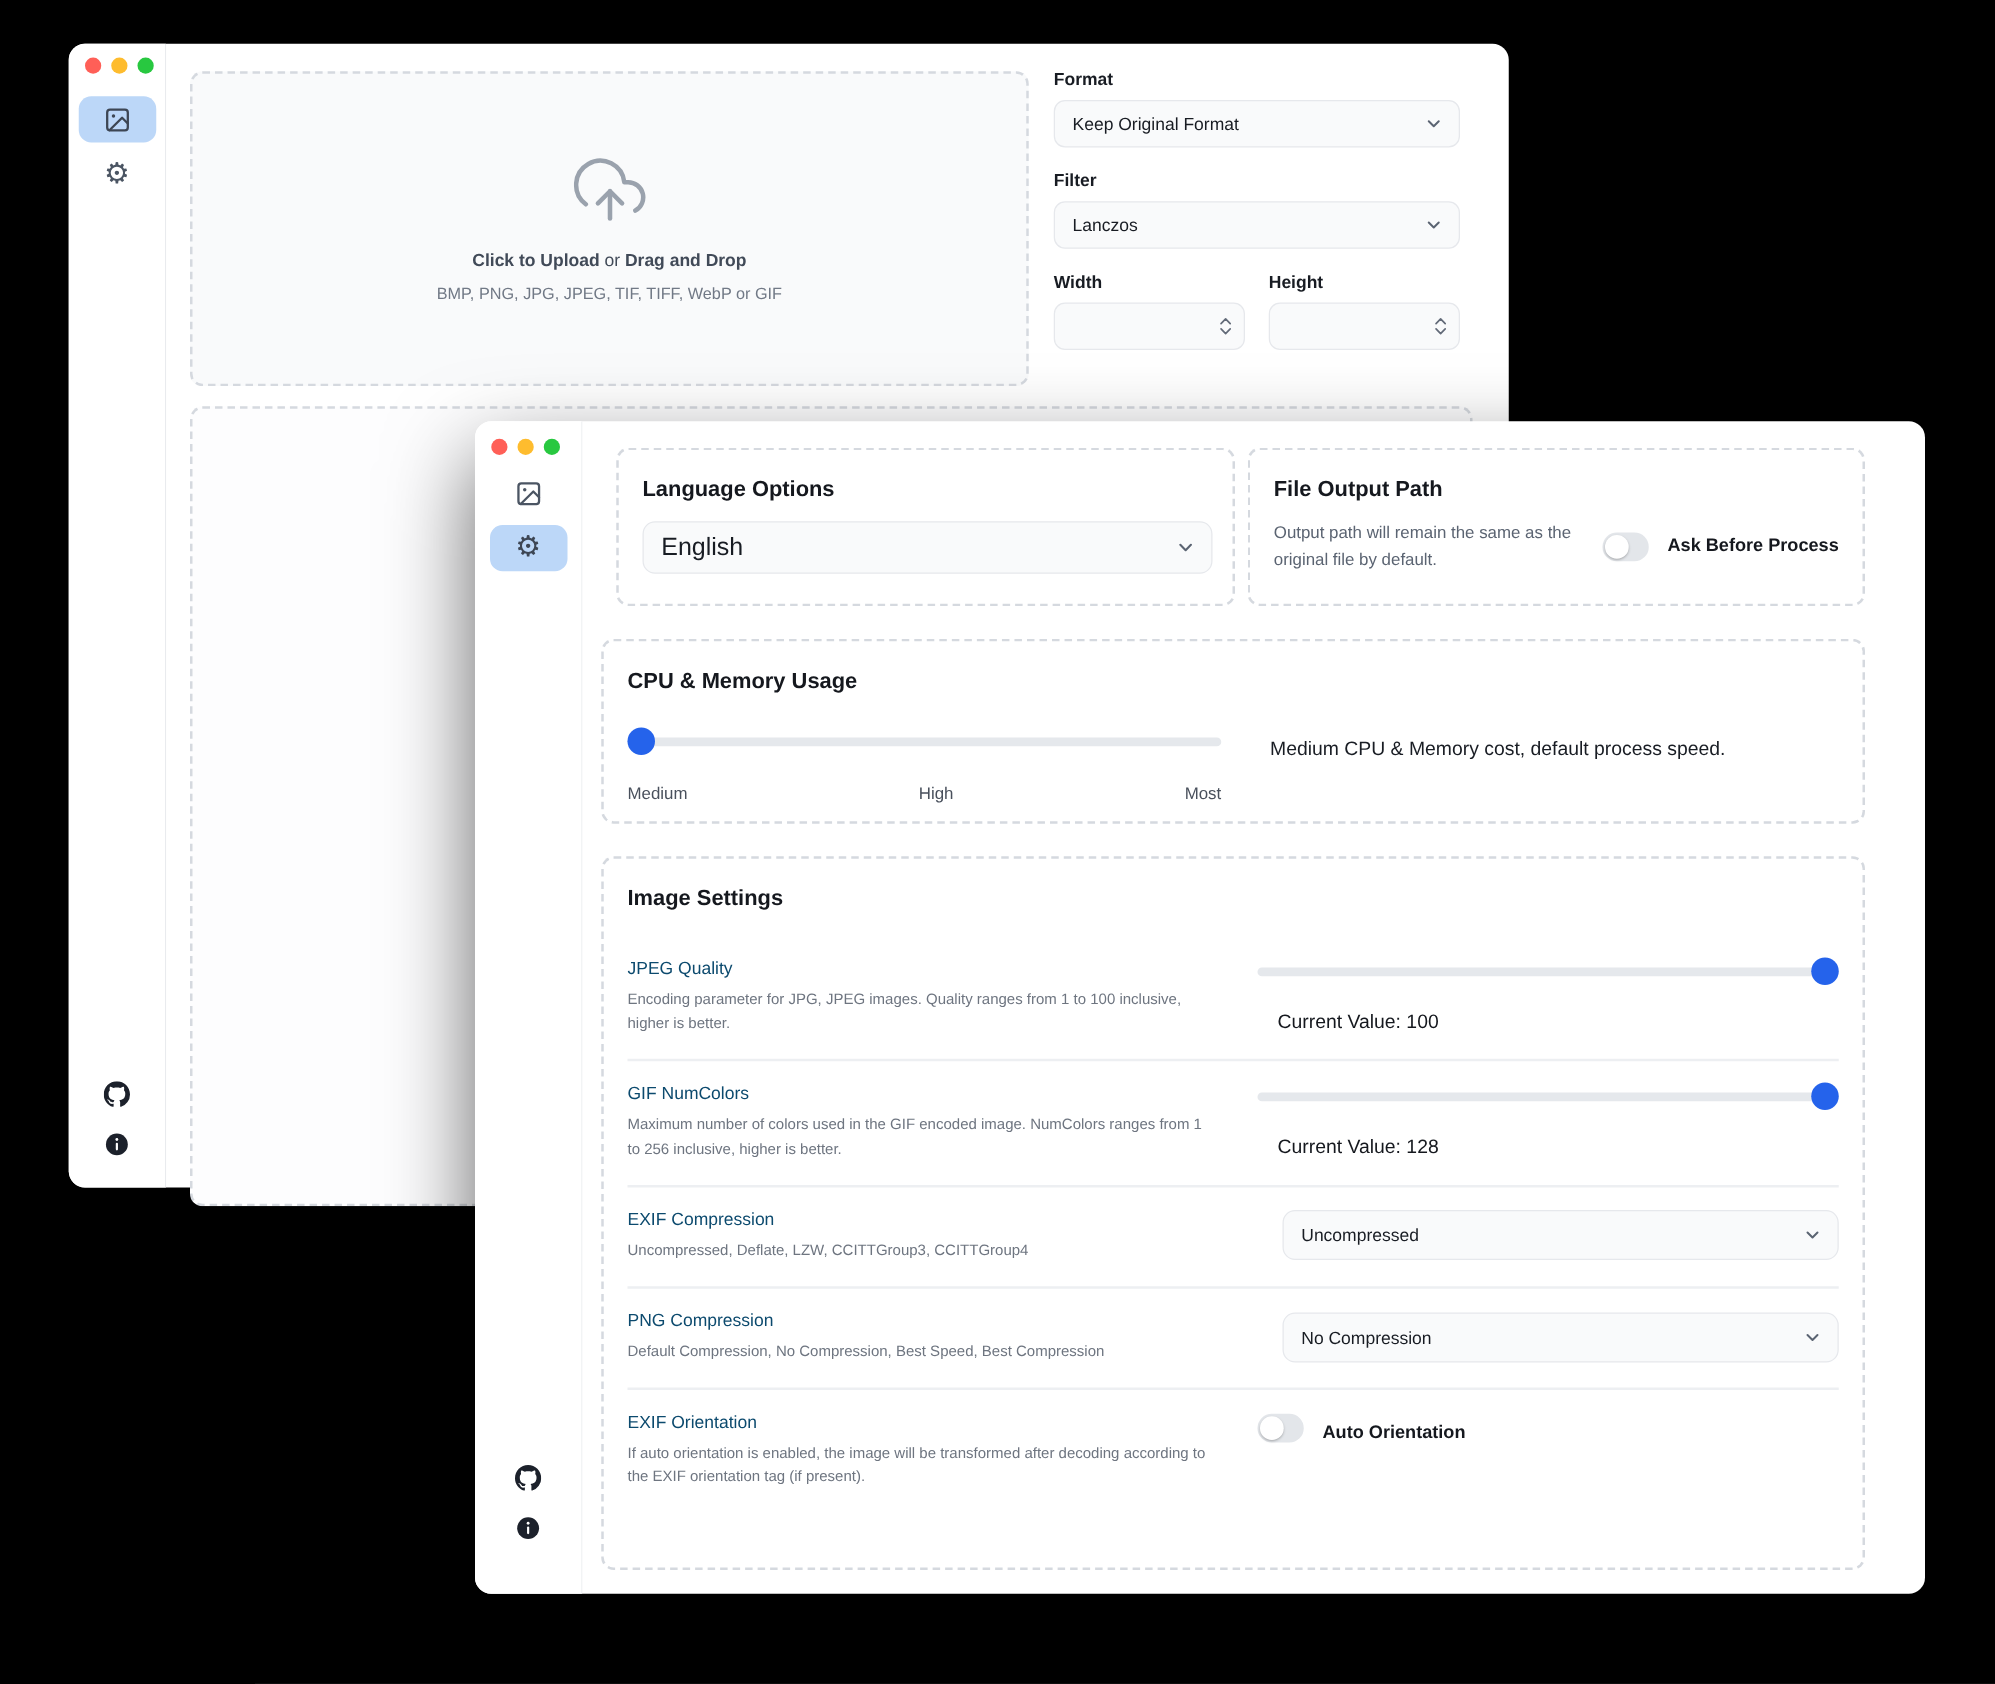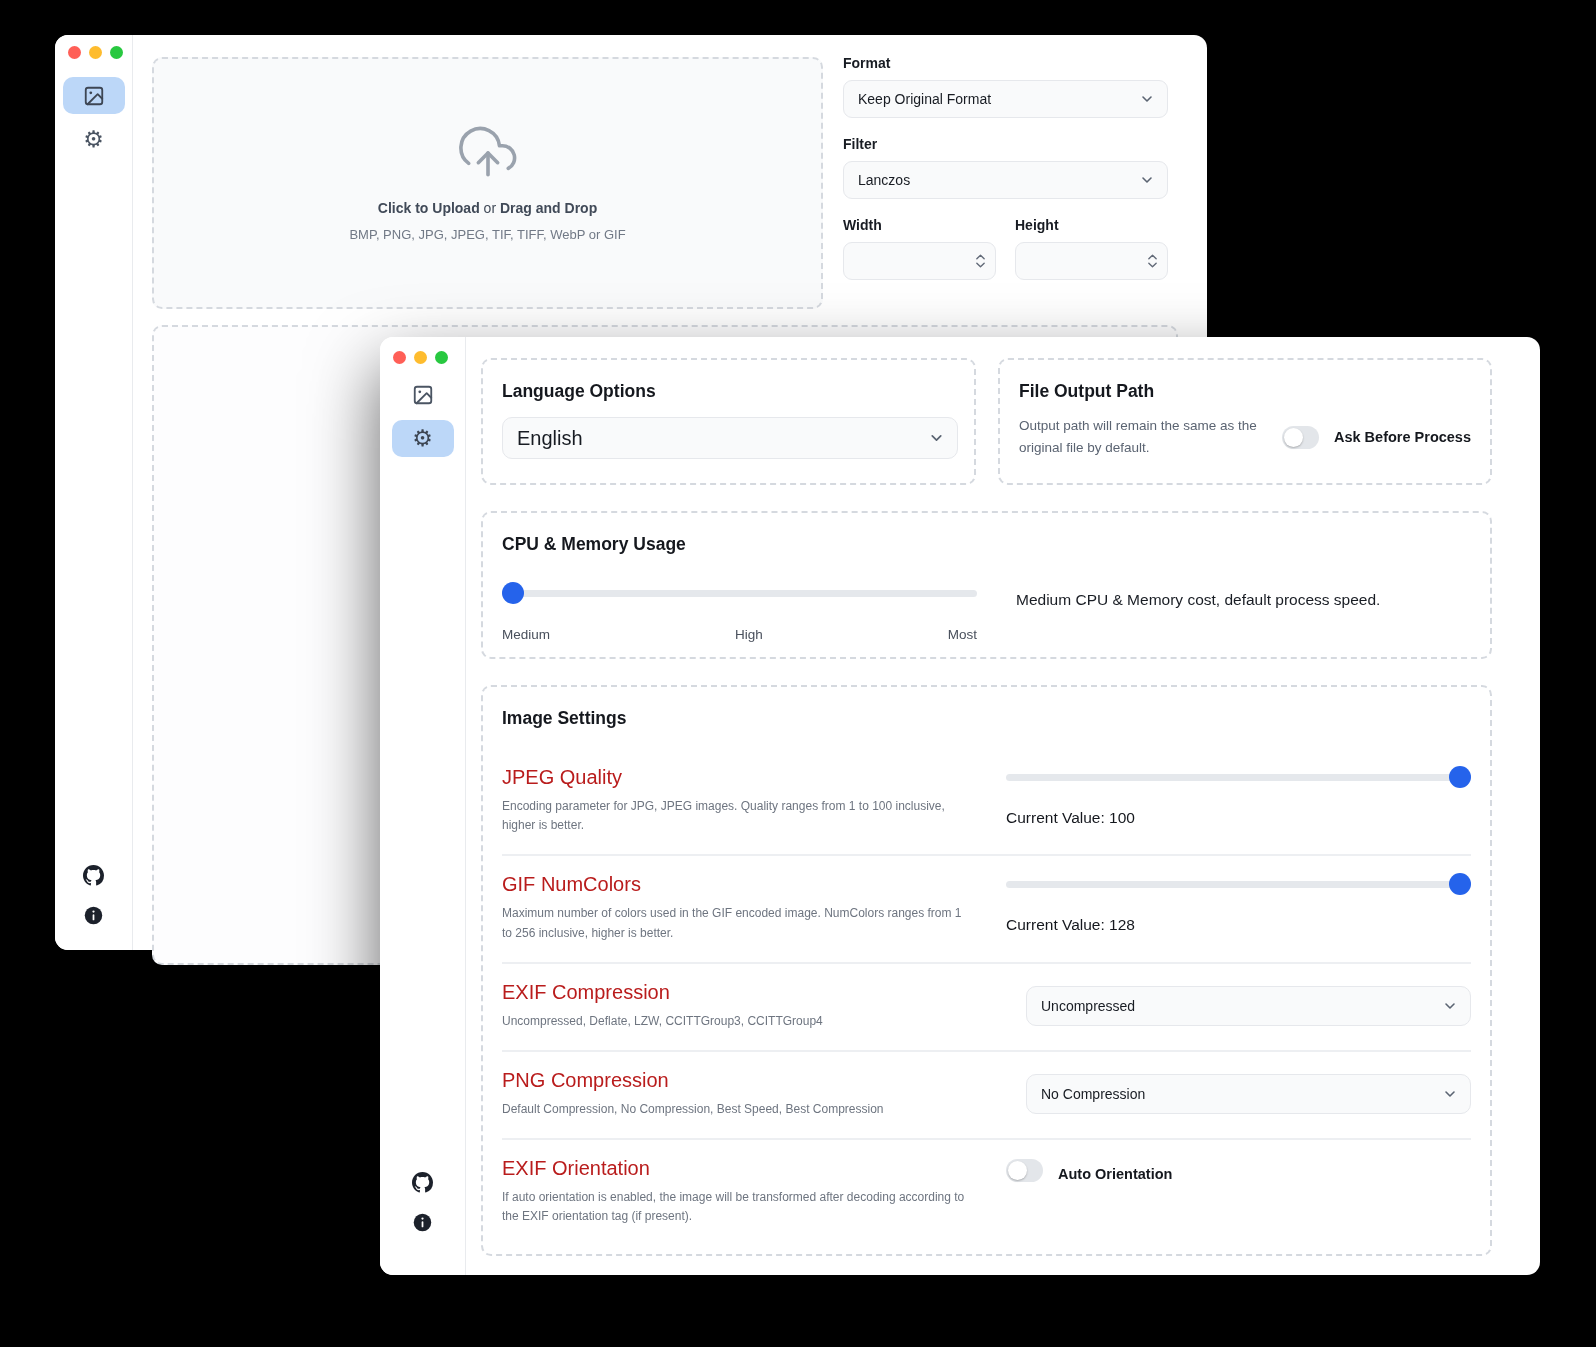--- a/index.html
+++ b/index.html
@@ -46,21 +46,21 @@
   .form-gap { height:18px; }
   .wh-row { display:flex; gap:19px; }
   .wh-col { width:153px; }
   .num-input { background:#f9fafb; border:1px solid #e6e8ec; border-radius:9px; height:38px; position:relative; cursor:text; }
   .stepper { position:absolute; right:9px; top:50%; transform:translateY(-50%); display:flex; flex-direction:column; gap:1px; cursor:pointer; }
 
   #list-box { left:19px; top:290px; width:1026px; height:640px; background:#fdfdfe; }
 
   
   .panel { border:2px dashed #d5d9df; border-radius:10px; position:absolute; background:#fff; padding:21px 19px; }
-  #lang-panel { left:15px; top:21px; width:495px; height:127px; }
+  #lang-panel { left:27px; top:21px; width:495px; height:127px; }
   #out-panel  { left:532px; top:21px; width:494px; height:127px; }
   #cpu-panel  { left:15px; top:174px; width:1011px; height:148px; }
   #img-panel  { left:15px; top:348px; width:1011px; height:571px; padding-bottom:0; }
 
   .panel-title { font-size:17.5px; font-weight:700; color:#15181e; }
 
   #lang-select { margin-top:15px; height:42px; border-radius:10px; font-size:20px; width:456px; }
 
   .out-row { display:flex; align-items:center; margin-top:13px; }
   .out-desc { width:242px; font-size:13.5px; color:#5b6472; line-height:1.65; }
@@ -75,24 +75,24 @@
   .track .rail { position:absolute; left:0; right:0; top:8px; height:7px; border-radius:4px; background:#e5e8ec; }
   .track .thumb { position:absolute; top:0; width:22px; height:22px; border-radius:50%; background:#2563eb; cursor:grab; }
   .thumb.at-min { left:0; }
   .thumb.at-max { right:0; }
   .tick-row { display:flex; justify-content:space-between; margin-top:23px; font-size:13.5px; color:#49505c; }
   .cpu-status { margin-left:39px; padding-top:9px; font-size:15.5px; color:#191d24; }
 
   .settings-row { display:flex; align-items:flex-start; padding:17px 0 19px 0; border-top:2px solid #edeff2; }
   .settings-row.first { border-top:none; margin-top:20px; }
   .row-left { flex:1; padding-right:32px; }
-  .row-title { font-size:20px; color:#b91c1c; }
+  .row-title { font-size:14px; color:#0c4a6e; }
   .row-desc { font-size:12px; color:#6e7580; line-height:1.6; margin-top:8px; max-width:480px; }
   .row-right { width:465px; flex:none; }
-  .row-right .current { margin-top:21px; font-size:15.5px; font-weight:500; color:#15181e; }
+  .row-right .current { margin-top:21px; font-size:15.5px; font-weight:500; color:#15181e;margin-left:16px; }
   .row-right.center-v { align-self:center;padding-left:20px; }
   .row-right .select-box { height:40px; border-radius:10px; }
   .row-right.toggle-right { display:flex; align-items:flex-end; margin-top:2px; }
 
   svg { display:block; }
 </style>
 </head>
 <body>
 
 <div class="window" id="back-window">

